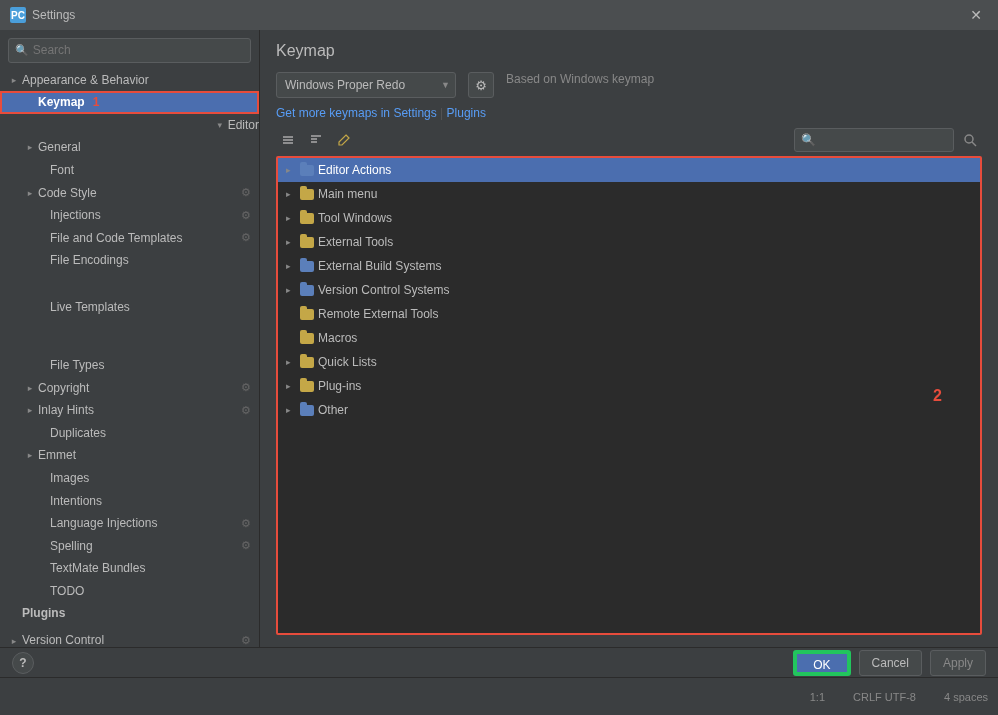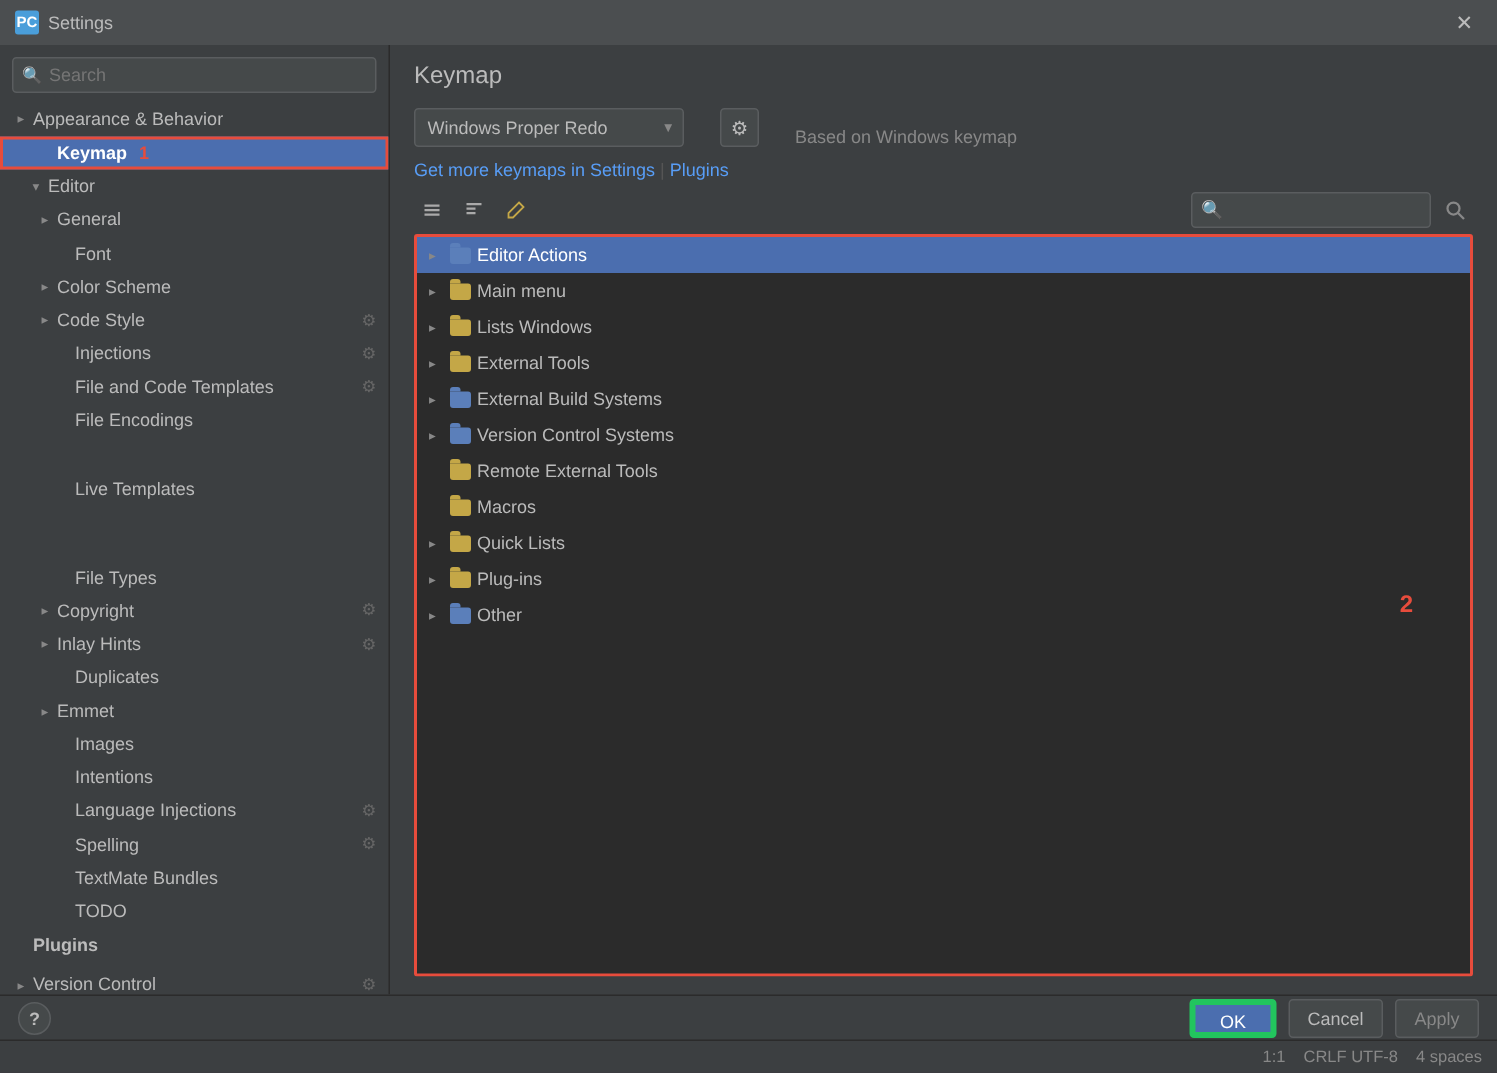--- a/index.html
+++ b/index.html
@@ -153,22 +153,22 @@
 
     .panel-title {
       font-size: 16px;
       color: #bbbbbb;
       margin-bottom: 12px;
       font-weight: normal;
     }
 
     .keymap-bar {
       display: flex;
-      align-items: flex-end;
-      gap: 24px;
+      align-items: flex-start;
+      gap: 12px;
       margin-bottom: 8px;
     }
     .keymap-dropdown {
       background: #45494a;
       border: 1px solid #5a5d5f;
       border-radius: 3px;
       color: #bbbbbb;
       padding: 3px 24px 3px 8px;
       font-size: 12px;
       height: 26px;
@@ -416,28 +416,28 @@
       border: 1px solid #5a5d5f;
       border-radius: 3px;
       color: #888;
       padding: 4px 12px;
       cursor: not-allowed;
       font-size: 12px;
       height: 26px;
     }
 
     .status-bar {
-      height: 22px;
+      height: 38px;
       background: #3c3f41;
       border-top: 1px solid #2b2b2b;
       display: flex;
       align-items: center;
       justify-content: flex-end;
       padding: 0 10px;
-      gap: 12px;
+      gap: 28px;
       flex-shrink: 0;
     }
     .status-text {
       font-size: 11px;
       color: #888;
     }
   </style>
 </head>
 <body>
 
@@ -465,39 +465,35 @@
         <span class="tree-arrow collapsed"></span>
         <span>Appearance &amp; Behavior</span>
       </div>
 
       <div class="tree-item active-selected" style="padding-left:24px;">
         <span class="tree-arrow empty"></span>
         <span style="font-weight:bold;">Keymap</span>
         <span style="margin-left:8px; font-weight:bold; color:#e74c3c;">1</span>
       </div>
 
-      <div class="tree-item" style="padding-left:18px;">
+      <div class="tree-item" style="padding-left:18px;justify-content:flex-end;">
         <span class="tree-arrow expanded"></span>
         <span>Editor</span>
       </div>
 
       <div class="tree-item" style="padding-left:24px;">
         <span class="tree-arrow collapsed"></span>
         <span>General</span>
       </div>
 
       <div class="tree-item" style="padding-left:36px;">
         <span class="tree-arrow empty"></span>
         <span>Font</span>
       </div>
 
-      <div class="tree-item" style="padding-left:24px;">
-        <span class="tree-arrow collapsed"></span>
-        <span>Color Scheme</span>
-      </div>
 
       <div class="tree-item" style="padding-left:24px;">
         <span class="tree-arrow collapsed"></span>
         <span>Code Style</span>
         <span class="gear-icon-small">⚙</span>
       </div>
 
       <div class="tree-item" style="padding-left:36px;">
         <span class="tree-arrow empty"></span>
         <span>Injections</span>
@@ -662,21 +658,21 @@
               <span class="folder-icon-img"></span>
             </span>
             <span>Main menu</span>
           </div>
 
           <div class="key-tree-item">
             <span class="key-tree-arrow collapsed"></span>
             <span style="margin-right:4px; display:inline-flex; align-items:center;">
               <span class="folder-icon-img"></span>
             </span>
-            <span>Lists Windows</span>
+            <span>Tool Windows</span>
           </div>
 
           <div class="key-tree-item">
             <span class="key-tree-arrow collapsed"></span>
             <span style="margin-right:4px; display:inline-flex; align-items:center;">
               <span class="folder-icon-img"></span>
             </span>
             <span>External Tools</span>
           </div>
 

